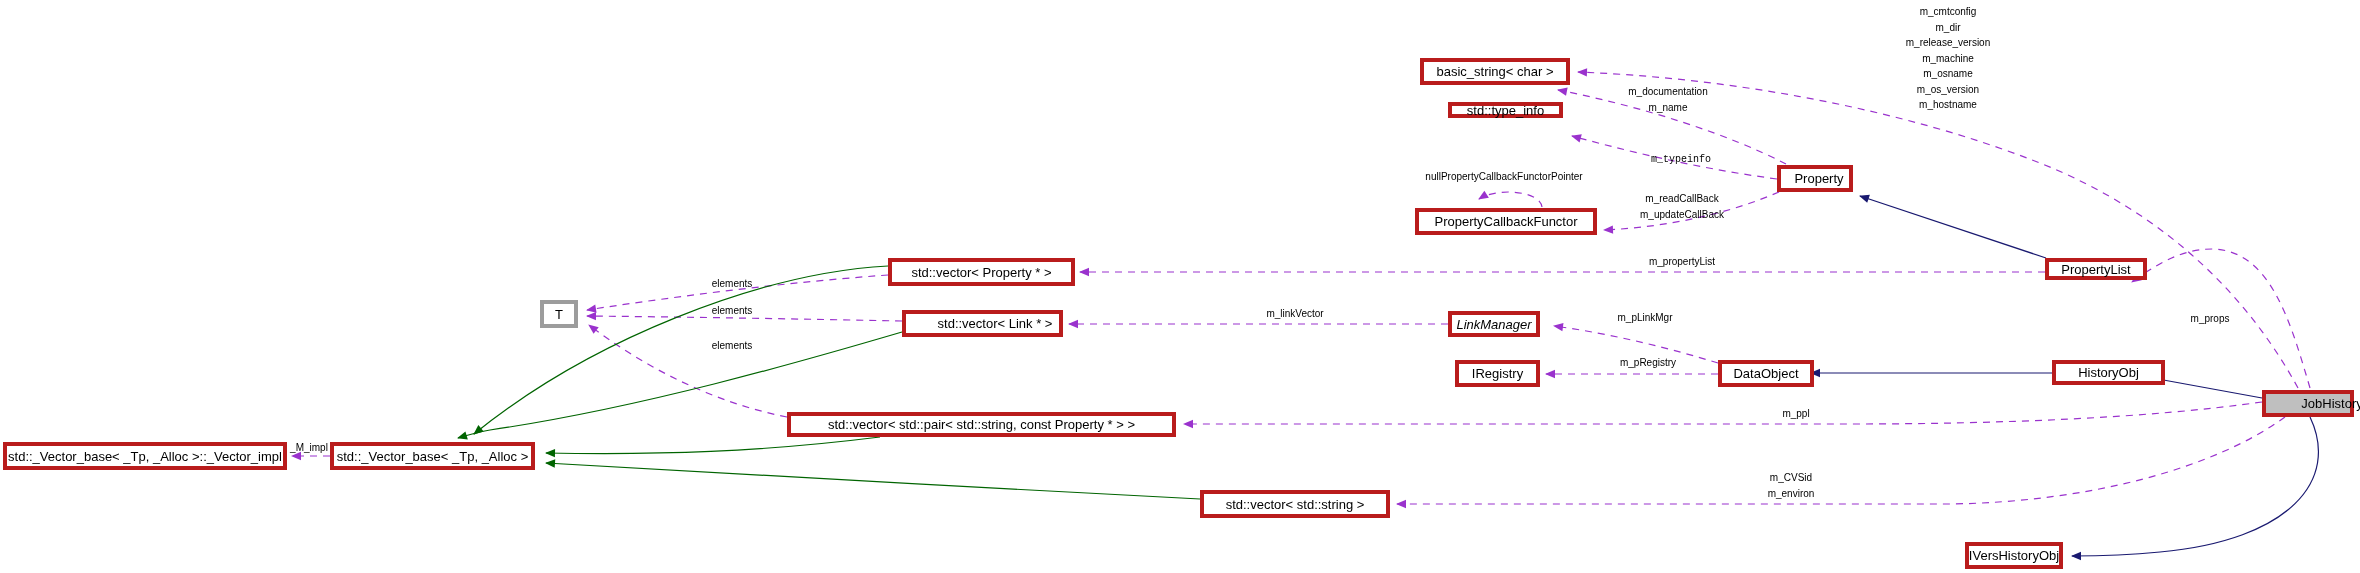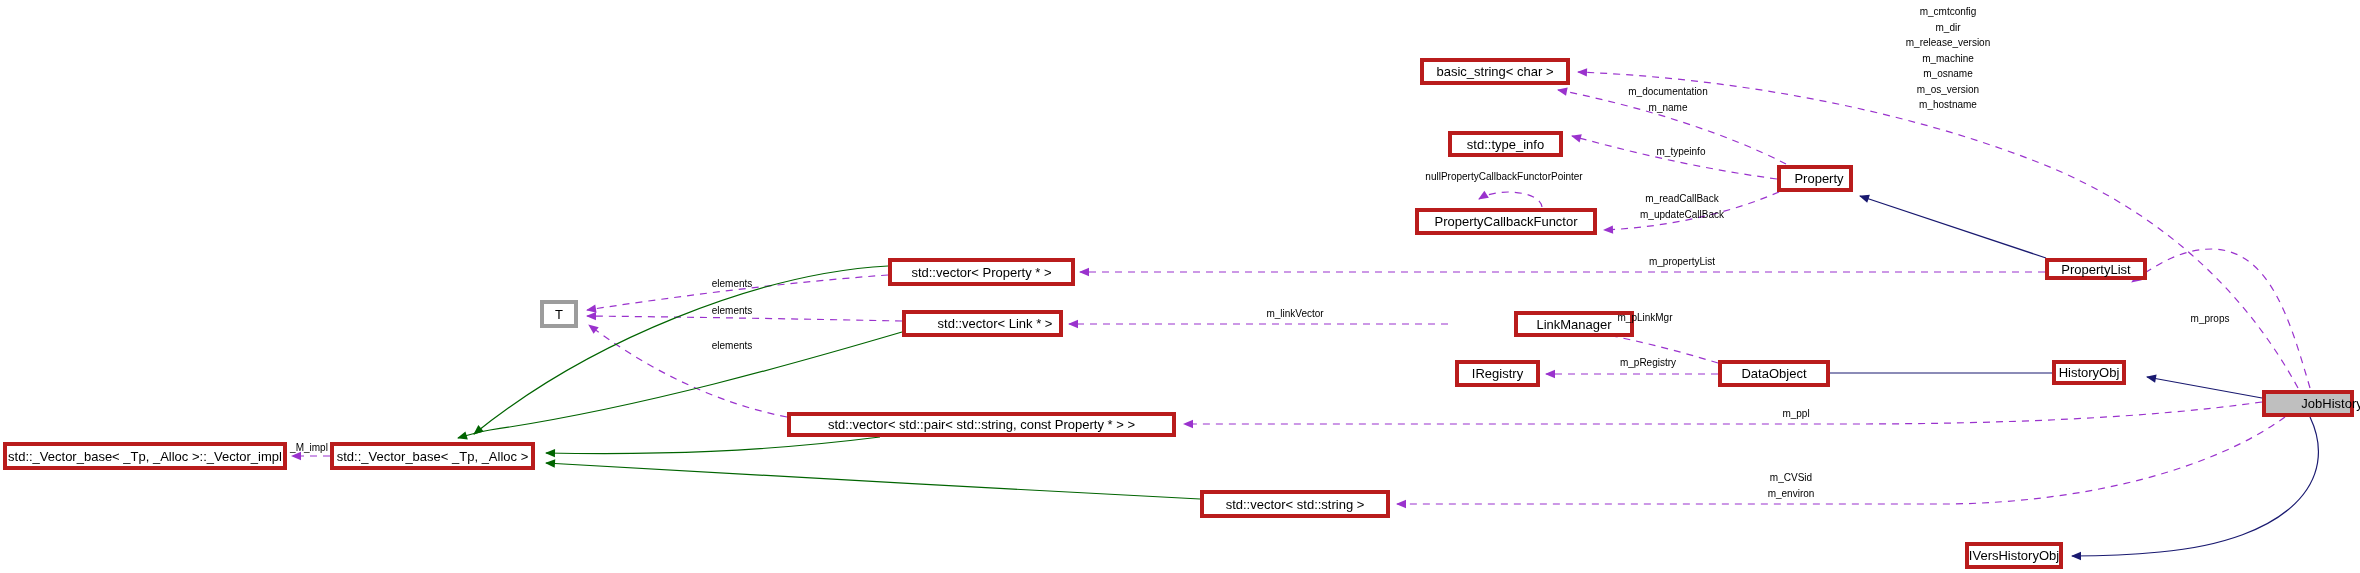--- a/index.html
+++ b/index.html
@@ -61,41 +61,41 @@
     <g stroke="#191970" fill="none" stroke-width="1.2">
       <path d="M 2046 258 L 1860 196" marker-end="url(#an)"></path>
       <path d="M 2052 373 L 1811 373" marker-end="url(#an)"></path>
       <path d="M 2262 398 L 2147 377" marker-end="url(#an)"></path>
       <path d="M 2310 417 C 2340 480 2290 540 2160 552 C 2130 555 2100 556 2072 556" marker-end="url(#an)"></path>
     </g>
   </svg>
 
   <div class="node" style="left:1420px;top:58px;width:150px;height:27px;">basic_string&lt; char &gt;</div>
 
-  <div class="node" style="left:1448px;top:131px;width:115px;height:26px;text-align:center;">std::type_info</div>
+  <div class="node" style="left:1448px;top:102px;width:115px;height:16px;text-align:center;">std::type_info</div>
 
   <div class="node" style="left:1415px;top:208px;width:182px;height:27px;">PropertyCallbackFunctor</div>
 
   <div class="node" style="left:1777px;top:165px;width:76px;height:27px;padding-left:8px;">Property</div>
 
   <div class="node" style="left:2045px;top:258px;width:102px;height:22px;">PropertyList</div>
 
   <div class="node" style="left:888px;top:258px;width:187px;height:28px;">std::vector&lt; Property * &gt;</div>
 
   <div class="node" style="left:902px;top:310px;width:161px;height:27px;padding-left:25px;">std::vector&lt; Link * &gt;</div>
 
   <div class="node tpl" style="left:540px;top:300px;width:38px;height:28px;">T</div>
 
-  <div class="node" style="left:1514px;top:311px;width:120px;height:26px;">LinkManager</div>
+  <div class="node" style="left:1448px;top:311px;width:92px;height:26px;font-style:italic;">LinkManager</div>
 
   <div class="node" style="left:1455px;top:360px;width:85px;height:27px;">IRegistry</div>
 
-  <div class="node" style="left:1718px;top:360px;width:112px;height:27px;">DataObject</div>
+  <div class="node" style="left:1718px;top:360px;width:96px;height:27px;">DataObject</div>
 
-  <div class="node" style="left:2052px;top:360px;width:74px;height:25px;">HistoryObj</div>
+  <div class="node" style="left:2052px;top:360px;width:113px;height:25px;">HistoryObj</div>
 
   <div class="node hl" style="left:2262px;top:390px;width:92px;height:27px;">JobHistory</div>
 
   <div class="node" style="left:1965px;top:542px;width:98px;height:27px;">IVersHistoryObj</div>
 
   <div class="node" style="left:787px;top:412px;width:389px;height:25px;">std::vector&lt; std::pair&lt; std::string, const Property * &gt; &gt;</div>
 
   <div class="node" style="left:1200px;top:490px;width:190px;height:28px;">std::vector&lt; std::string &gt;</div>
 
   <div class="node" style="left:3px;top:442px;width:284px;height:28px;">std::_Vector_base&lt; _Tp, _Alloc &gt;::_Vector_impl</div>
@@ -110,21 +110,21 @@
     <div>m_osname</div>
     <div>m_os_version</div>
     <div>m_hostname</div>
   </div>
 
   <div class="elabel" style="left:1668px;top:84px;">
     <div>m_documentation</div>
     <div>m_name</div>
   </div>
 
-  <div class="elabel" style="left:1681px;top:144px;">m_typeinfo</div>
+  <div class="elabel" style="left:1681px;top:152px;font-family:Liberation Mono, monospace;">m_typeinfo</div>
 
   <div class="elabel" style="left:1504px;top:169px;">nullPropertyCallbackFunctorPointer</div>
 
   <div class="elabel" style="left:1682px;top:191px;">
     <div>m_readCallBack</div>
     <div>m_updateCallBack</div>
   </div>
 
   <div class="elabel" style="left:1682px;top:254px;">m_propertyList</div>
 

